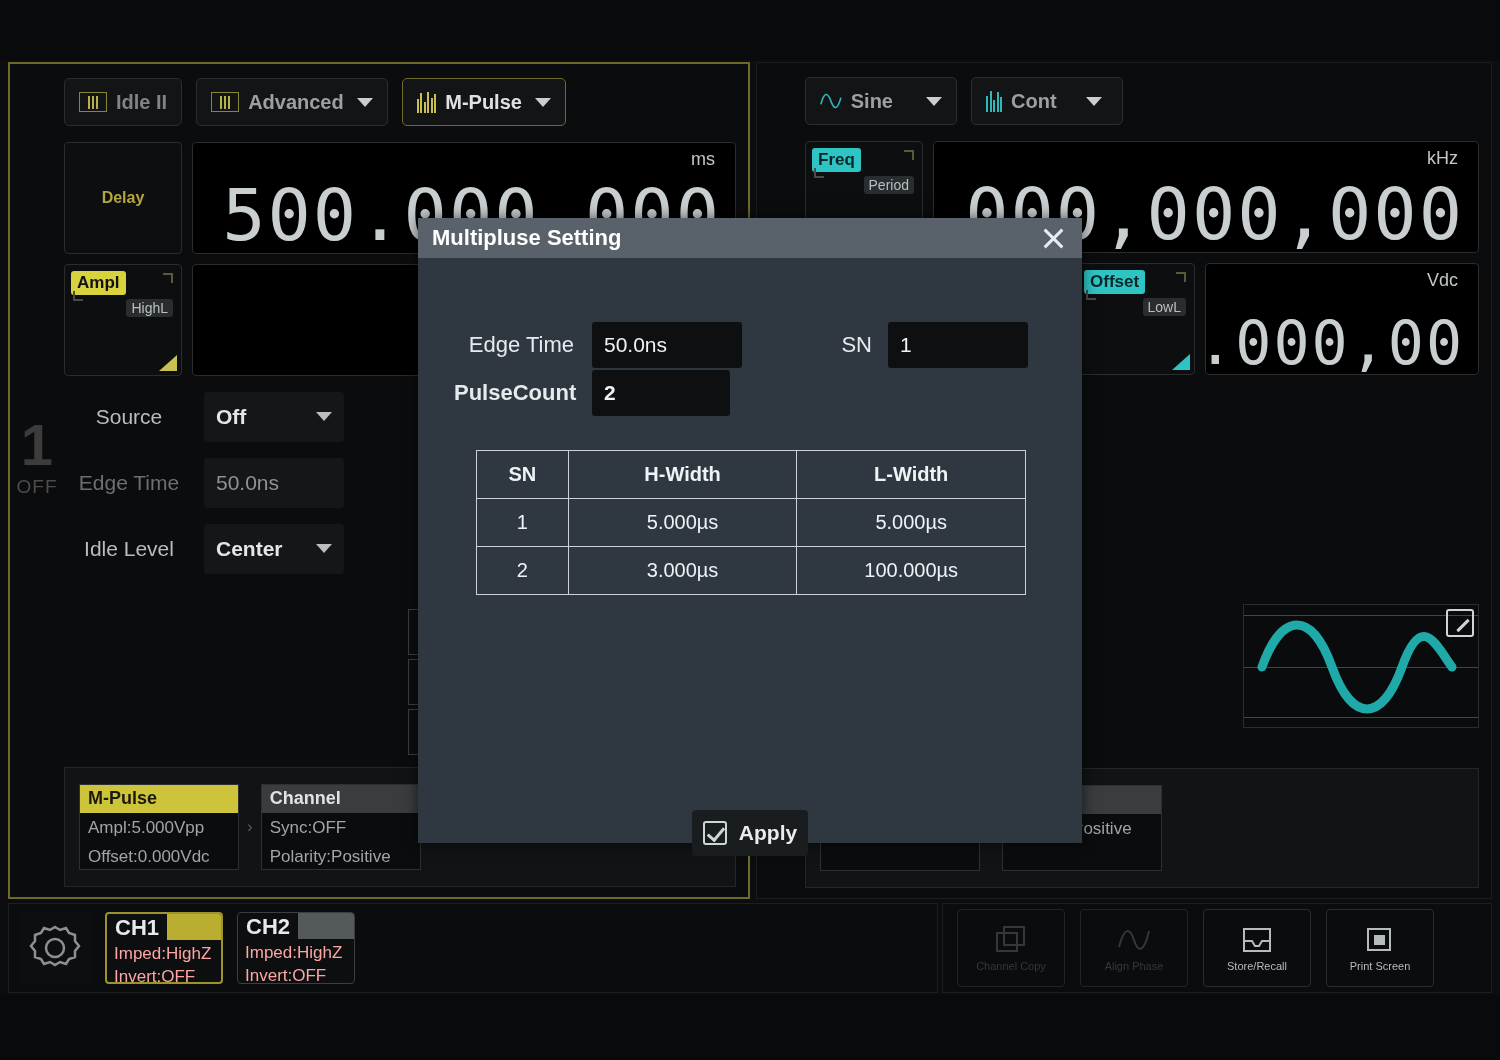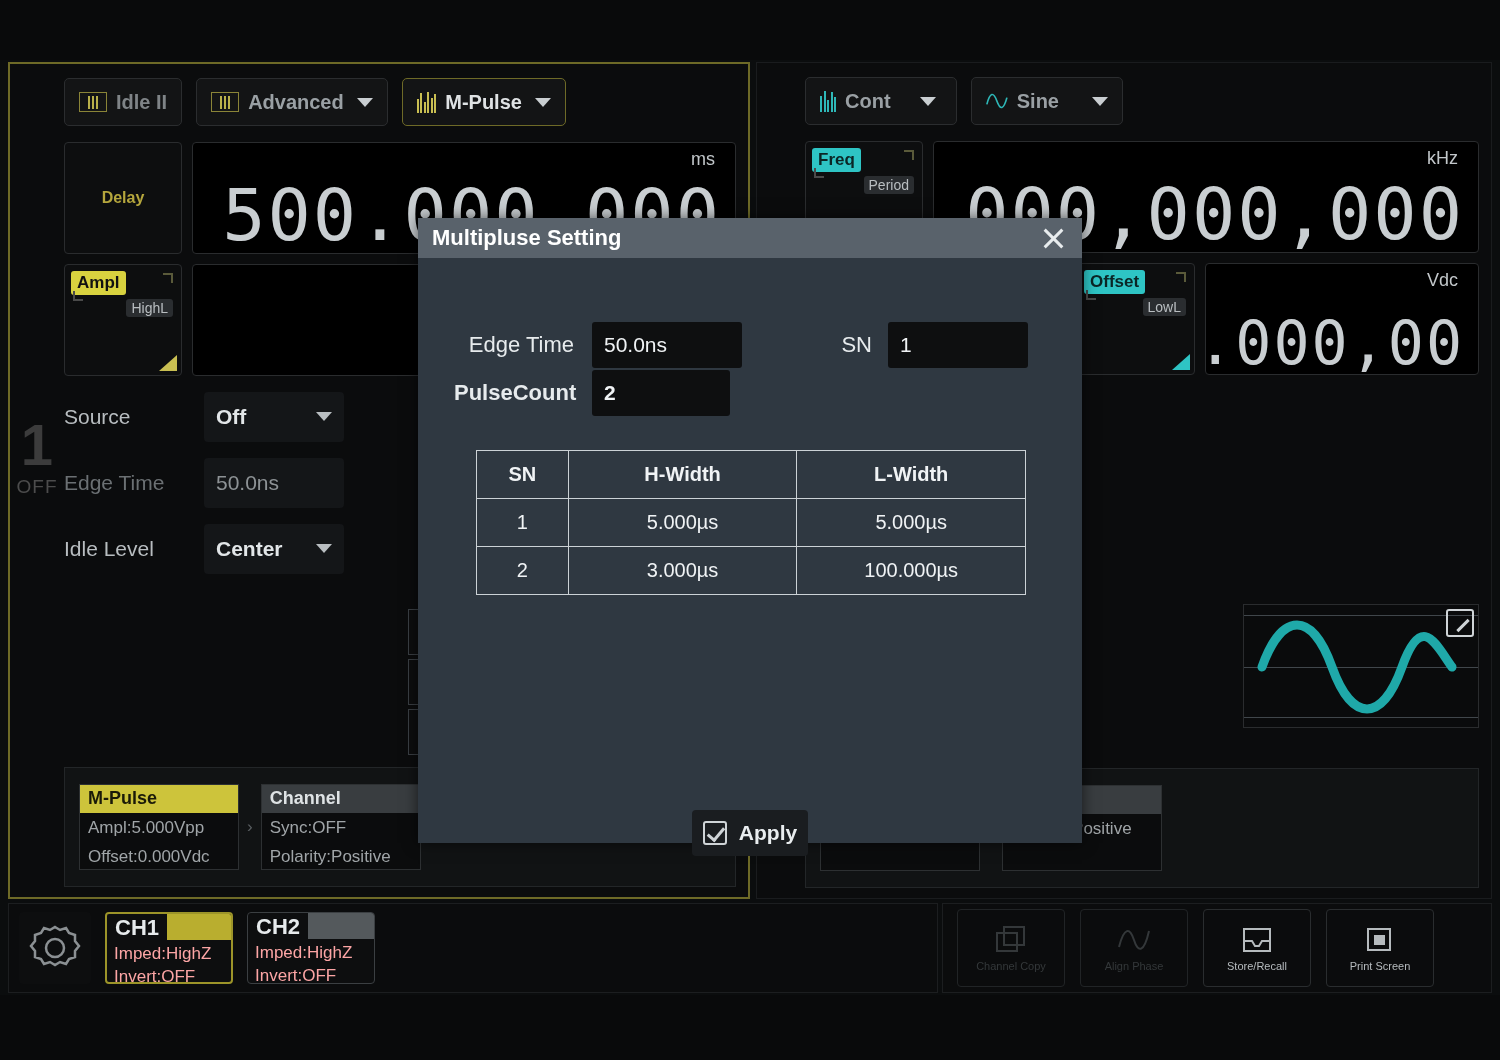--- a/index.html
+++ b/index.html
@@ -80,21 +80,21 @@
   .valbox .unit { position:absolute; right:20px; top:6px; font-size:18px; color:#c2c7ca; }
   .valbox .digits {
     position:absolute; right:14px; bottom:-4px; font-size:72px; letter-spacing:2px;
     color:#c9ced1; font-family:"DejaVu Sans Mono", monospace; font-weight: 400;
     white-space: nowrap;
   }
   .valbox .digits.sm { font-size:60px; }
 
   
   .prow { display:flex; align-items:center; gap:10px; margin-top:16px; }
-  .plabel { width:130px; text-align:left; font-size:21px; color:#b8bdc0; }
+  .plabel { width:130px; text-align:center; font-size:21px; color:#b8bdc0; }
   .plabel.dim { color:#6b7073; }
   .pfield {
     width:140px; height:50px; background:#141618; border-radius:4px;
     display:flex; align-items:center; padding:0 12px; color:#e2e6e8;
     font-size:21px; font-weight:bold; position:relative;
   }
   .pfield.dim { color:#8d9295; font-weight:normal;}
   .pfield .dd { position:absolute; right:12px; top:20px; width:0;height:0;
     border-left:8px solid transparent;border-right:8px solid transparent;border-top:9px solid #b9bec1; }
 
@@ -127,21 +127,21 @@
   .icard .ihead { height:28px; font-size:18px; font-weight:bold; padding:3px 8px; }
   .ihead.gold { background:#cdc43b; color:#1a1a08; }
   .ihead.grey { background:#393d40; color:#dfe3e5; }
   .icard .iline { font-size:17px; color:#a0a5a8; padding:1px 8px; line-height:27px; }
   .arrow { color:#5a5f62; font-size:17px; }
 
   
   .toolbar { position:absolute; left:8px; top:903px; width:930px; height:90px;
     background:#0b0c0d; border:1px solid #1c1e20; display:flex; align-items:center; padding:0 10px; gap:14px;}
   .gearbtn { width:72px;height:72px; background:#0d0e0f; border-radius:4px; display:flex;align-items:center;justify-content:center;}
-  .chtab { width:128px; height:72px; border-radius:4px; position:relative; overflow:hidden;}
+  .chtab { width:118px; height:72px; border-radius:4px; position:relative; overflow:hidden;}
   .chtab.a { border:2px solid #9c9429; background:#0d0e0f; }
   .chtab.b { border:1px solid #3b3f42; background:#0d0e0f; }
   .chtab .tlabel { font-size:22px; font-weight:bold; color:#e6eaec; padding:1px 8px; display:inline-block;}
   .chtab .tbar { position:absolute; left:0; top:0; height:26px; width:100%; }
   .chtab.a .tbar { background:#b9ae2f; }
   .chtab.b .tbar { background:#54595c; }
   .chtab .tbar .tl { position:relative; z-index:2; background:#0d0e0f; }
   .chtab .tline { font-size:17px; color:#fca5a5; padding:0 7px; line-height:23px;}
 
   .rtools { position:absolute; left:942px; top:903px; width:550px; height:90px;
@@ -316,36 +316,36 @@
       <div class="ghostbox"></div>
       <div class="ghostbox"></div>
       <div class="ghostbox"></div>
     </div>
   </div>
 
   <div class="ch-panel" id="ch2-panel">
     <div class="panel-inner" style="left:48px;">
       <div class="modebar">
         <div class="modebtn" style="width:152px">
+          <svg width="26" height="20" viewBox="0 0 26 20">
+            <path d="M1 14 C5 -1, 9 -1, 13 10 S21 21, 25 6" stroke="#2eb8b8" stroke-width="2" fill="none"></path>
+          </svg>
+          <span class="cap">Sine</span>
+          <span class="caret" style="margin-left:24px"></span>
+        </div>
+        <div class="modebtn" style="width:152px">
           <span class="ico-mpulse">
             <i style="height:16px;background:#2eb8b8"></i>
               <i style="height:21px;background:#2eb8b8"></i>
               <i style="height:12px;background:#2eb8b8"></i>
               <i style="height:20px;background:#2eb8b8"></i>
               <i style="height:15px;background:#2eb8b8"></i>
           </span>
           <span class="cap">Cont</span>
           <span class="caret" style="margin-left:20px"></span>
-        </div>
-        <div class="modebtn" style="width:152px">
-          <svg width="26" height="20" viewBox="0 0 26 20">
-            <path d="M1 14 C5 -1, 9 -1, 13 10 S21 21, 25 6" stroke="#2eb8b8" stroke-width="2" fill="none"></path>
-          </svg>
-          <span class="cap">Sine</span>
-          <span class="caret" style="margin-left:24px"></span>
         </div>
       </div>
 
       <div class="vrow">
         <div class="keybox">
           <span class="klabel cyan">Freq</span>
           <span class="corner-tr"></span>
           <span class="corner-bl"></span>
           <span class="ksub">Period</span>
         </div>

